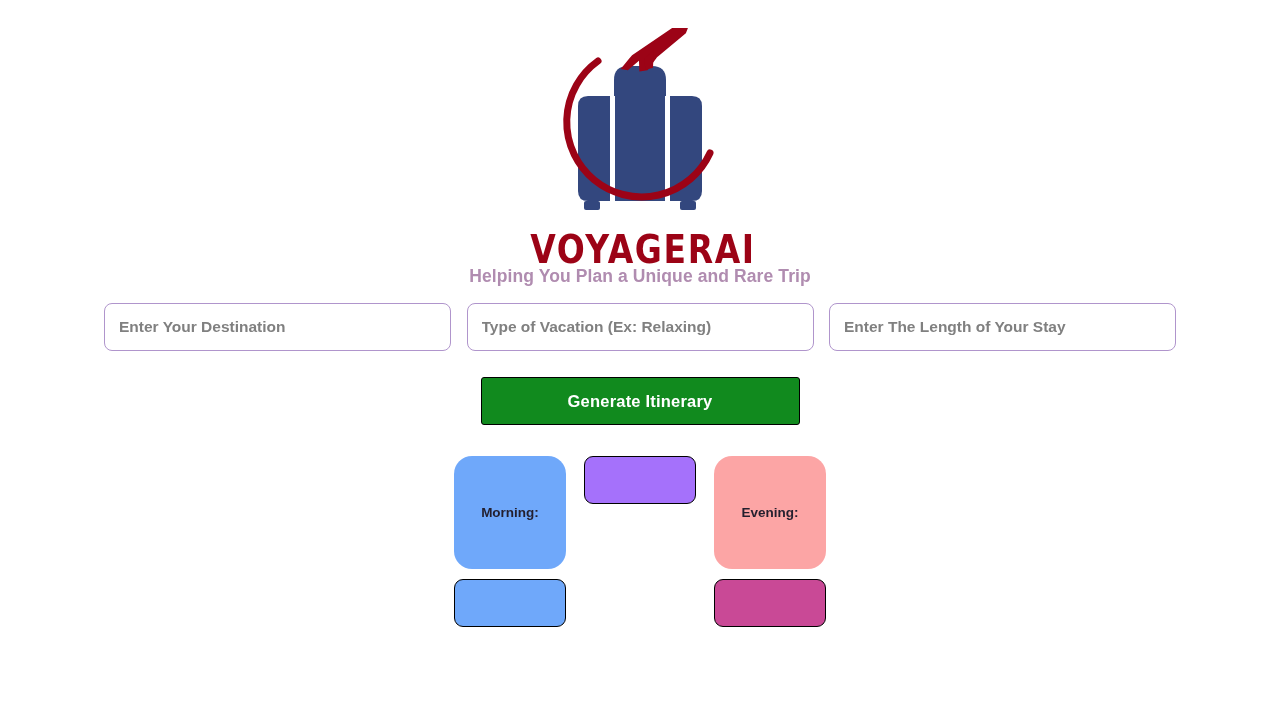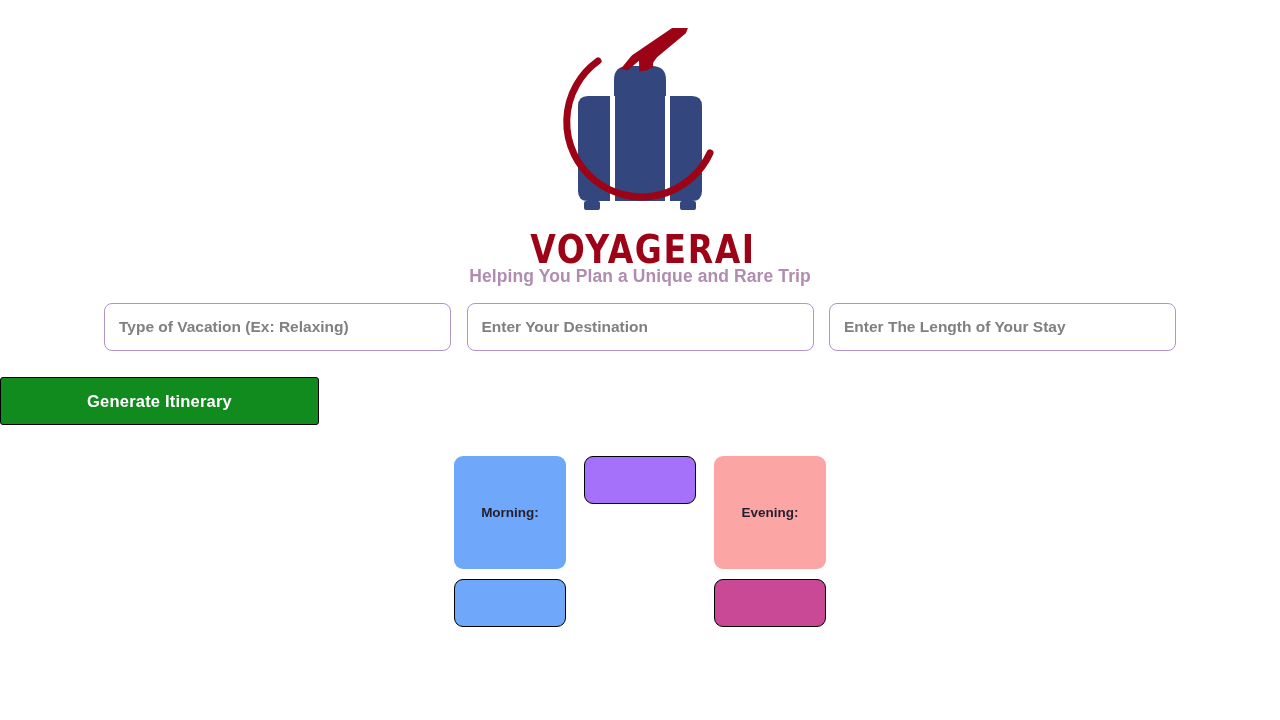--- a/index.html
+++ b/index.html
@@ -98,21 +98,21 @@
     opacity: 1;
   }
 
   
   .gen-wrap {
     position: absolute;
     top: 377px;
     left: 0;
     width: 1280px;
     display: flex;
-    justify-content: flex-start;
+    justify-content: center;
   }
   .gen-btn {
     width: 319px;
     height: 48px;
     background: #118a1e;
     border: 1.5px solid #000000;
     border-radius: 3px;
     color: #ffffff;
     font-family: "Liberation Sans", sans-serif;
     font-size: 16.5px;
@@ -136,21 +136,21 @@
   }
   .card-col {
     width: 112px;
     display: flex;
     flex-direction: column;
     gap: 10px;
   }
   .card-panel {
     width: 112px;
     height: 113px;
-    border-radius: 9px;
+    border-radius: 18px;
     display: flex;
     align-items: center;
     justify-content: center;
     font-size: 13.5px;
     font-weight: bold;
     color: #231f2e;
     text-align: center;
     padding: 0 12px;
   }
   .card-btn {
@@ -235,22 +235,22 @@
           </g>
         </svg>
       </div>
       <div class="brand-word">VOYAGERAI</div>
     </div>
   </div>
 
   <div class="tagline">Helping You Plan a Unique and Rare Trip</div>
 
   <div class="input-row">
+    <input class="field" type="text" placeholder="Enter Your Destination" style="">
     <input class="field" type="text" placeholder="Type of Vacation (Ex: Relaxing)" style="">
-    <input class="field" type="text" placeholder="Enter Your Destination" style="">
     <input class="field" type="text" placeholder="Enter The Length of Your Stay" style="">
   </div>
 
   <div class="gen-wrap">
     <button class="gen-btn">Generate Itinerary</button>
   </div>
 
   <div class="cards">
 
     <div class="card-col">

